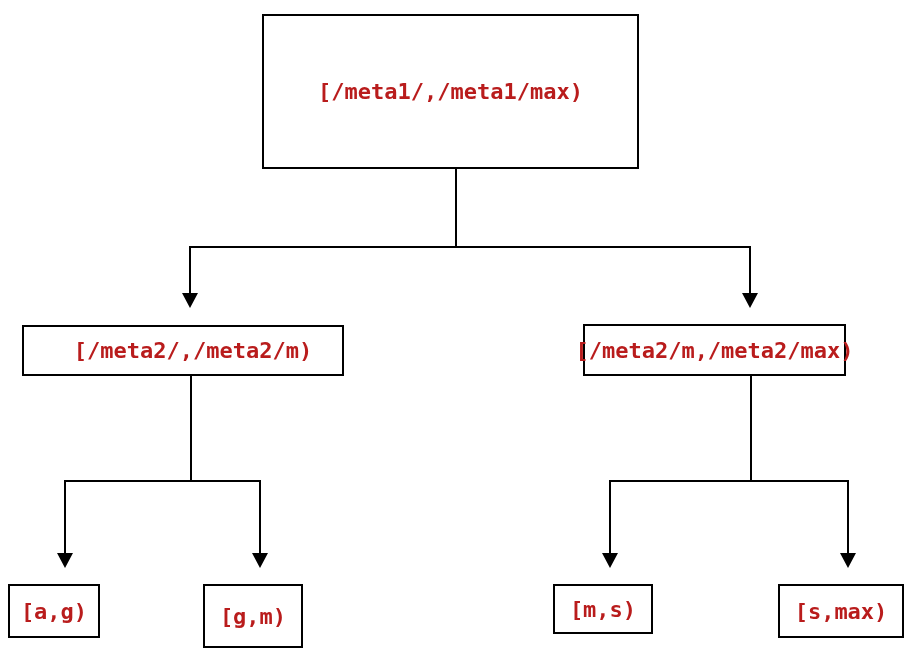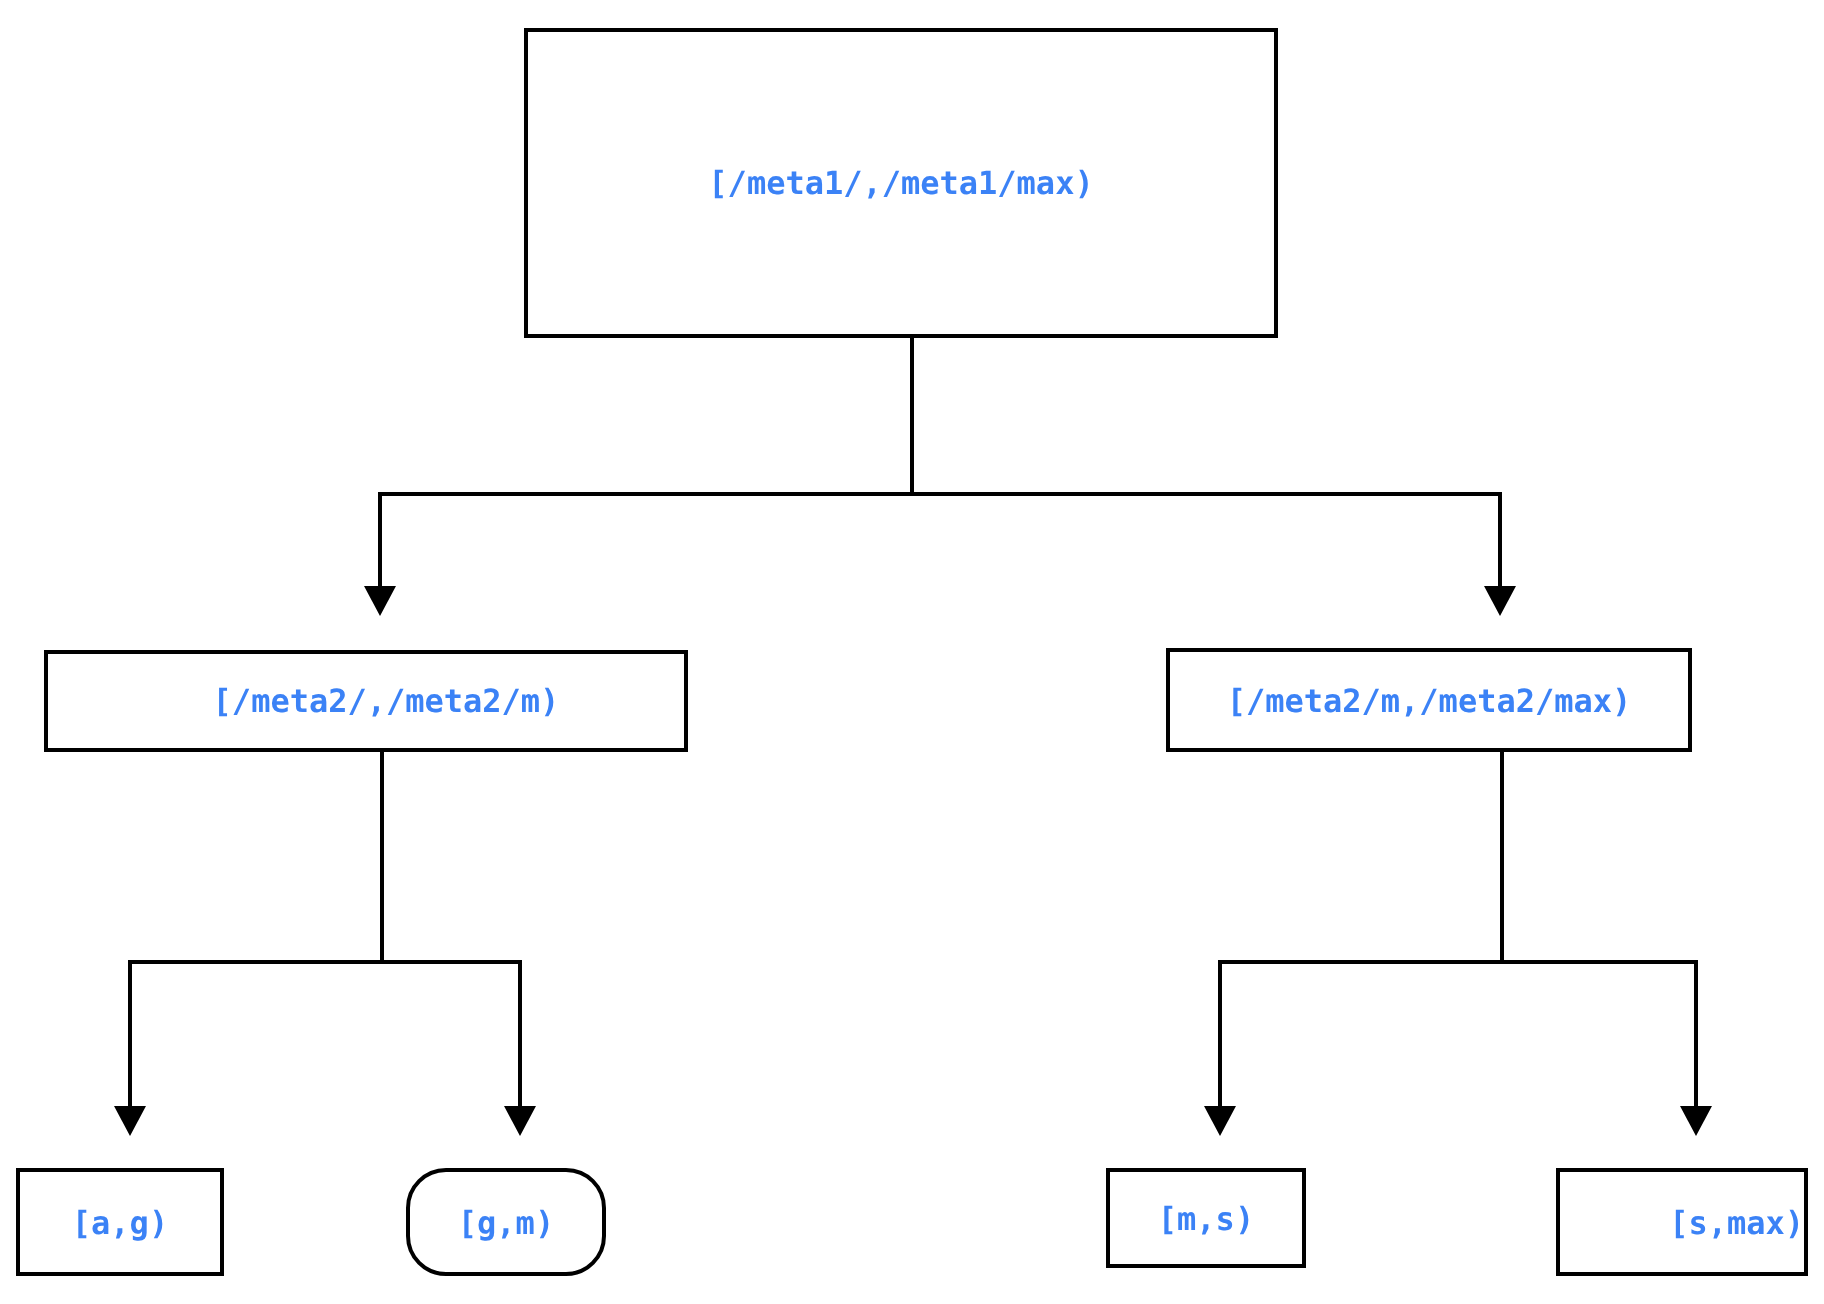--- a/index.html
+++ b/index.html
@@ -36,34 +36,34 @@
     box-sizing: border-box;
     border: 2px solid #000000;
     background: #ffffff;
     display: flex;
     align-items: center;
     justify-content: center;
     text-align: center;
   }
   .node-label {
     font-family: "DejaVu Sans Mono", "Liberation Mono", monospace;
-    font-size: 16px;
+    font-size: 22px;
     font-weight: bold;
-    color: #3b82f6;
+    color: #b91c1c;
     white-space: nowrap;
     letter-spacing: 0px;
   }
   
   .node-root        { left: 262px; top: 14px;  width: 377px; height: 155px; }
   .node-l1-left     { left: 22px;  top: 325px; width: 322px; height: 51px; padding-left: 20px; }
   .node-l1-right    { left: 583px; top: 324px; width: 263px; height: 52px; }
-  .node-leaf-ag     { left: 8px;   top: 584px; width: 104px; height: 54px; align-items: center; }
-  .node-leaf-gm     { left: 203px; top: 584px; width: 100px; height: 54px; border-radius: 20px; }
+  .node-leaf-ag     { left: 8px;   top: 584px; width: 92px; height: 54px; align-items: center; }
+  .node-leaf-gm     { left: 203px; top: 584px; width: 100px; height: 64px; }
   .node-leaf-ms     { left: 553px; top: 584px; width: 100px; height: 50px; }
-  .node-leaf-smax   { left: 778px; top: 584px; width: 126px; height: 54px; justify-content: flex-end; }
+  .node-leaf-smax   { left: 778px; top: 584px; width: 126px; height: 54px; }
 </style>
 </head>
 <body>
 
 <div class="canvas">
 
   <svg class="connectors" viewBox="0 0 912 652" xmlns="http://www.w3.org/2000/svg" aria-hidden="true">
 
     <path class="edge" d="M456 169 L456 247"></path>
     <path class="edge" d="M189 247 L751 247"></path>

